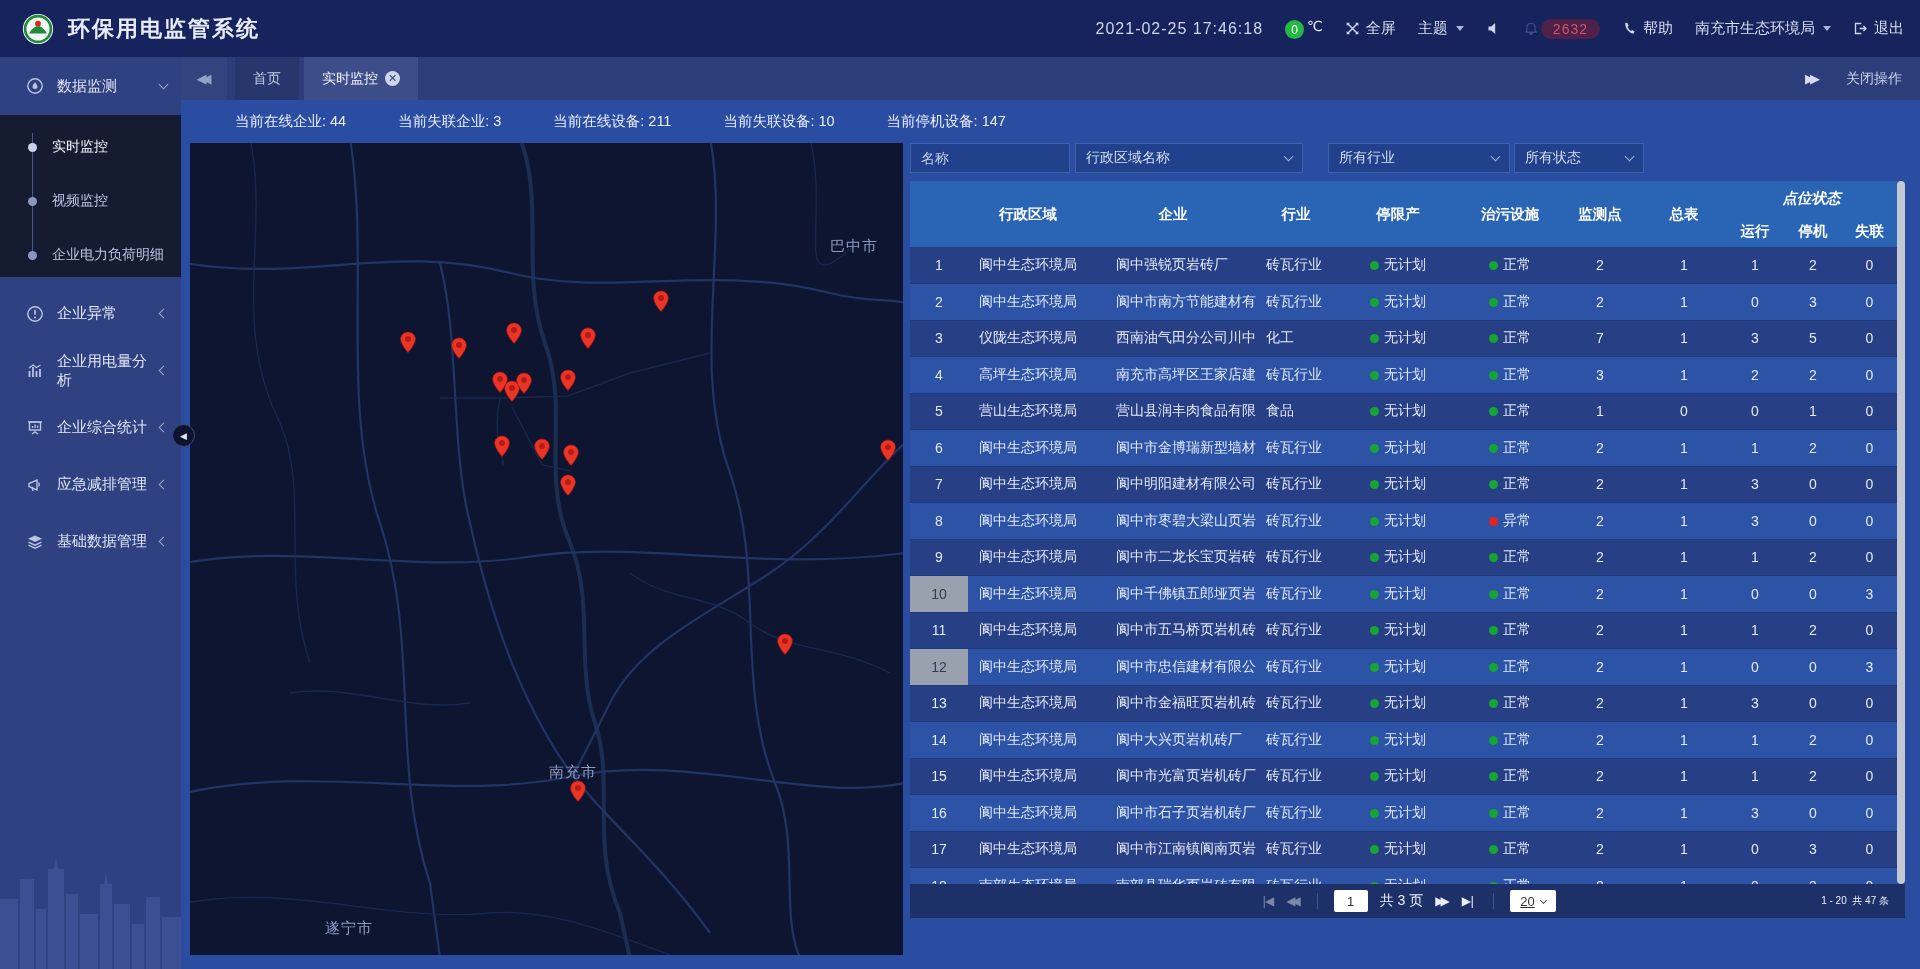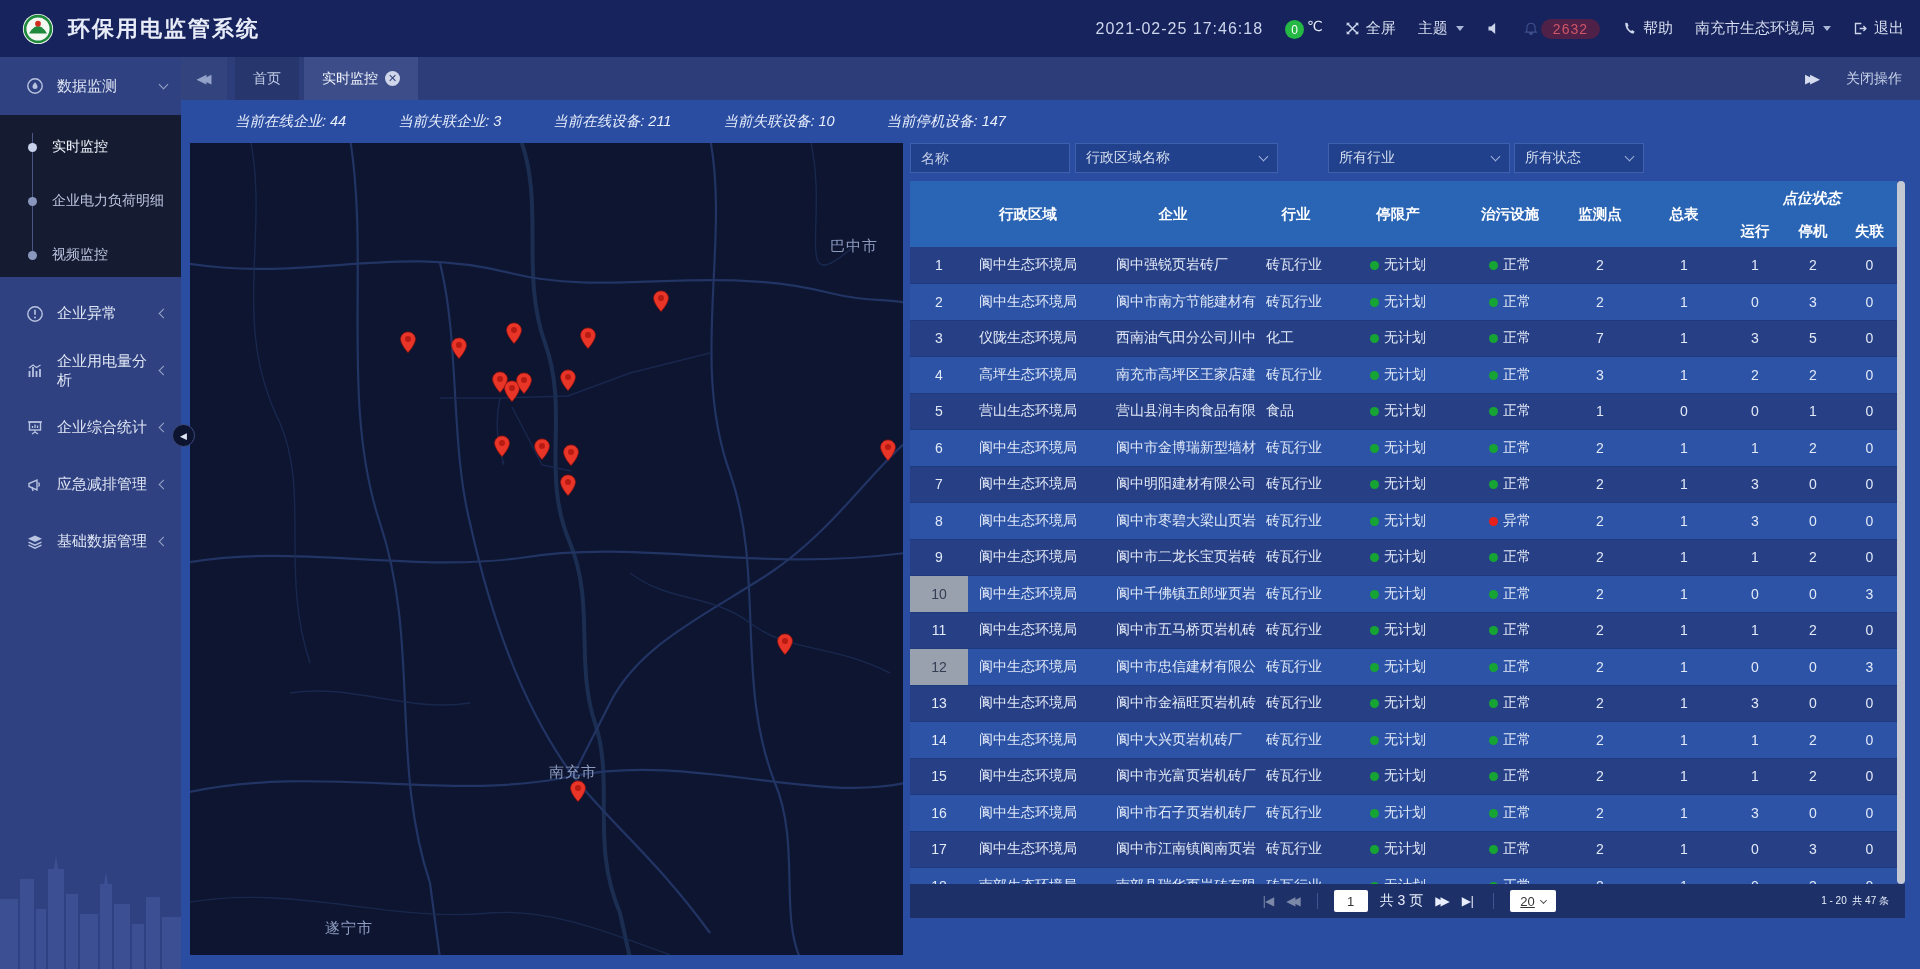--- a/index.html
+++ b/index.html
@@ -56,21 +56,21 @@
   .tab.inactive { background:#27376e; margin-left:8px; color:#c2cce6; }
   .tab.active { background:#3d4d89; margin-left:5px; color:#eef2fb; gap:7px; }
   .tab-close { width:15px; height:15px; border-radius:50%; background:#cfd6ea; color:#32427c; font-size:11px;
                display:flex; align-items:center; justify-content:center; line-height:1; }
   .tabbar-right { margin-left:auto; display:flex; align-items:center; gap:26px; padding-right:18px; }
   .tab-arrow-r { color:#d5dcef; font-size:13px; letter-spacing:-5px; padding-right:5px; cursor:pointer; background:none; }
   .close-ops { font-size:14px; color:#c6d0e8; cursor:pointer; }
 
   
   .stats { position:absolute; left:181px; top:100px; width:1739px; height:43px; display:flex; align-items:center;
-           gap:52px; padding-left:54px; color:#e8eefc; font-size:14.5px; z-index:5;font-style:italic; }
+           gap:52px; padding-left:54px; color:#e8eefc; font-size:14.5px; z-index:5; }
   .stat b { font-weight:normal; margin-left:4px; }
 
   
   .map { position:absolute; left:190px; top:143px; width:713px; height:812px; background:#0d1531; overflow:hidden; z-index:4; }
   .map svg.roads { position:absolute; left:0; top:0; }
   .city { position:absolute; color:#8e9cc0; font-size:15px; transform:translate(-50%,-50%); letter-spacing:1px; }
   .pin { position:absolute; transform:translate(-50%,-100%); cursor:pointer; }
 
   
   .panel { position:absolute; left:910px; top:143px; width:995px; height:775px; z-index:6; }
@@ -189,25 +189,25 @@
       <span class="chev down"></span>
     </div>
     <div class="submenu">
       <span class="rail"></span>
       <div class="sub-item active">
         <span class="bullet"></span>
         <span>实时监控</span>
       </div>
       <div class="sub-item">
         <span class="bullet"></span>
-        <span>企业电力负荷明细</span>
+        <span>视频监控</span>
       </div>
       <div class="sub-item">
         <span class="bullet"></span>
-        <span>视频监控</span>
+        <span>企业电力负荷明细</span>
       </div>
     </div>
     <div class="gap8"></div>
     <div class="menu-item">
       <svg width="18" height="18" viewBox="0 0 18 18">
         <circle cx="9" cy="9" r="7.2" fill="none" stroke="#b9c4e0" stroke-width="1.4"></circle>
         <path d="M9 4.8v5" stroke="#b9c4e0" stroke-width="1.6"></path>
           <circle cx="9" cy="12.4" r="1" fill="#b9c4e0"></circle>
       </svg>
       <span class="mi-label">企业异常</span>
@@ -384,21 +384,21 @@
     <circle cx="12" cy="11" r="4.2" fill="#b81b12"></circle>
           </svg></div>
       </div>
   </div>
 
   <div class="panel">
     <div class="filters">
       <div class="fbox" style="left:0;width:160px">
         <input placeholder="名称" style="">
       </div>
-      <div class="fbox" style="left:165px;width:203px">
+      <div class="fbox" style="left:165px;width:228px">
         <span>行政区域名称</span>
         <span class="chev down"></span>
       </div>
       <div class="fbox" style="left:418px;width:182px">
         <span>所有行业</span>
         <span class="chev down"></span>
       </div>
       <div class="fbox" style="left:604px;width:130px">
         <span>所有状态</span>
         <span class="chev down"></span>

